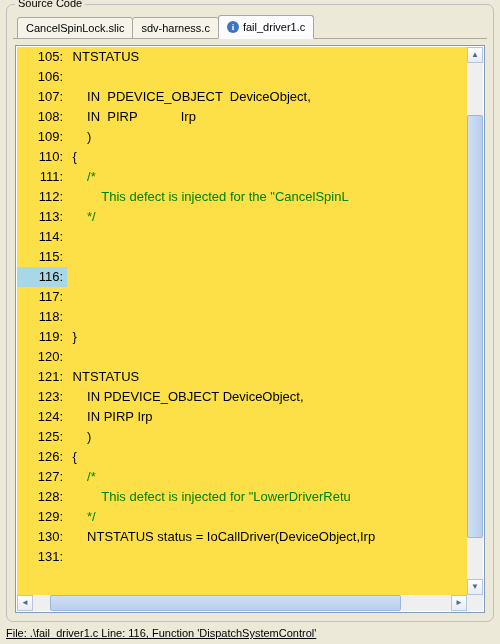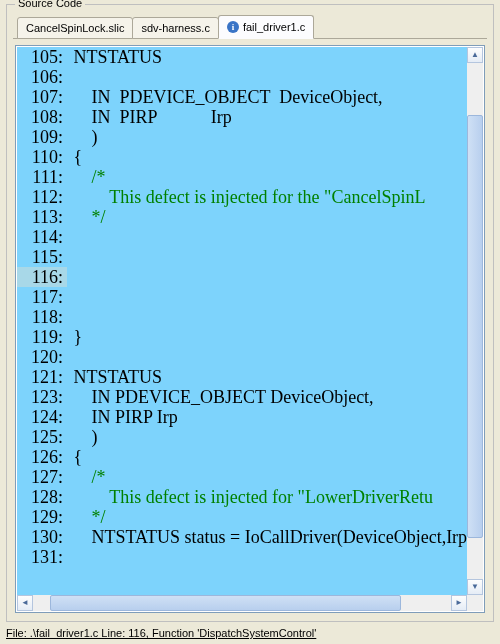--- a/index.html
+++ b/index.html
@@ -13,21 +13,21 @@
     color: #000;
     overflow: hidden;
   }
   .fieldset {
     position: absolute;
     left: 6px;
     top: 4px;
     right: 6px;
     bottom: 22px;
     border: 1px solid #bfbfbf;
-    border-radius: 0;
+    border-radius: 7px;
     padding: 8px 6px 6px 6px;
     box-sizing: border-box;
   }
   .legend {
     position: absolute;
     top: -8px;
     left: 8px;
     background: #ece9d8;
     padding: 0 3px;
     font-size: 11px;
@@ -91,23 +91,23 @@
     background: #fff;
     box-sizing: border-box;
   }
   .editor-viewport {
     position: absolute;
     left: 1px;
     top: 1px;
     right: 17px;
     bottom: 17px;
     overflow: hidden;
-    background: #7dd3fc;
-    font-family: Liberation Serif, serif;
-    font-size: 18px;
+    background: #fde047;
+    font-family: Liberation Sans, sans-serif;
+    font-size: 13px;
   }
   .code-line {
     display: flex;
     white-space: pre;
     height: 20px;
     line-height: 20px;
   }
   .gutter {
     width: 46px;
     text-align: right;

